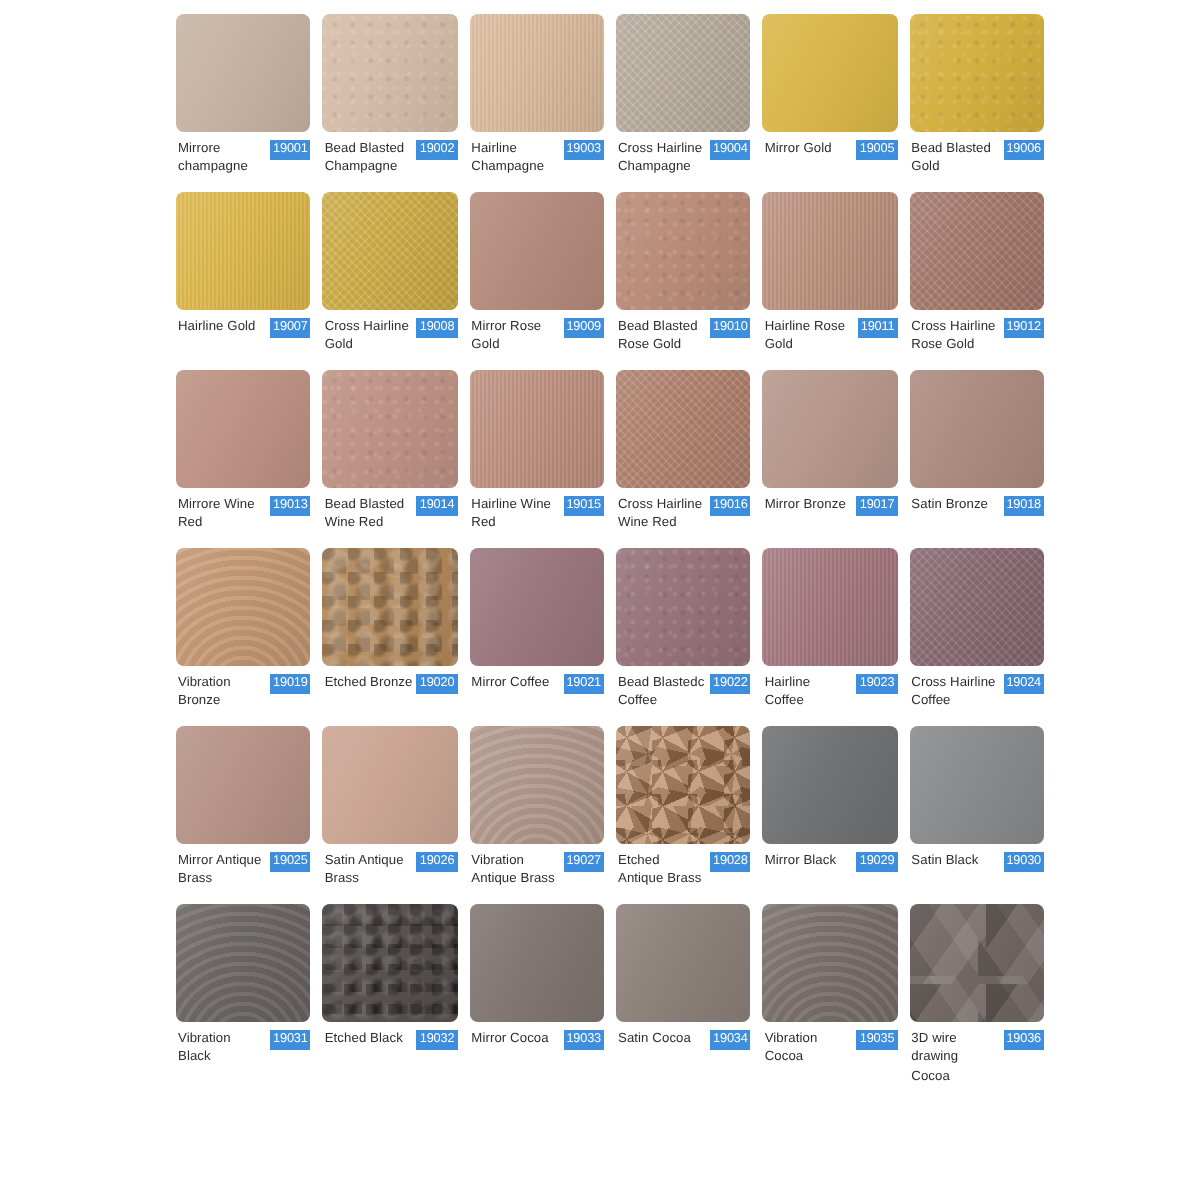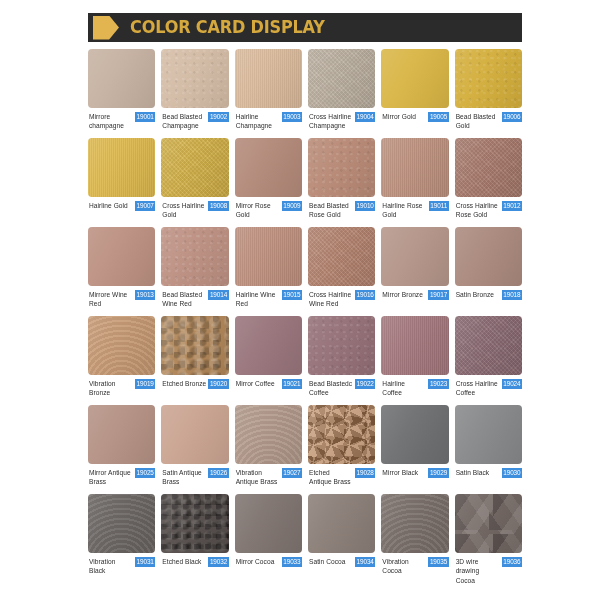--- a/index.html
+++ b/index.html
@@ -167,24 +167,20 @@
     white-space: nowrap;
     letter-spacing: -0.1px;
   }
 </style>
 </head>
 <body>
 
 <div id="page">
   <div class="sheet">
 
-    <div class="header-bar">
-      <div class="header-arrow"></div>
-      <div class="header-title">COLOR CARD DISPLAY</div>
-    </div>
 
     <div class="grid" id="swatch-grid">
         <div class="cell">
           <div class="swatch" style="background: rgb(198, 178, 162);">
             <div class="sheen"></div>
           </div>
           <div class="label-row">
             <div class="label-name">Mirrore champagne</div>
             <div class="label-code">19001</div>
           </div>

